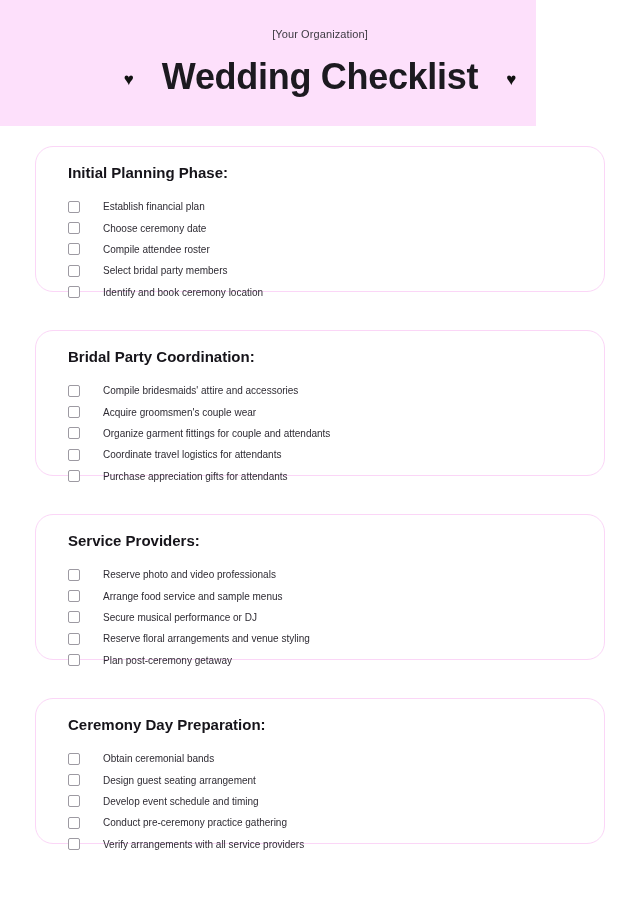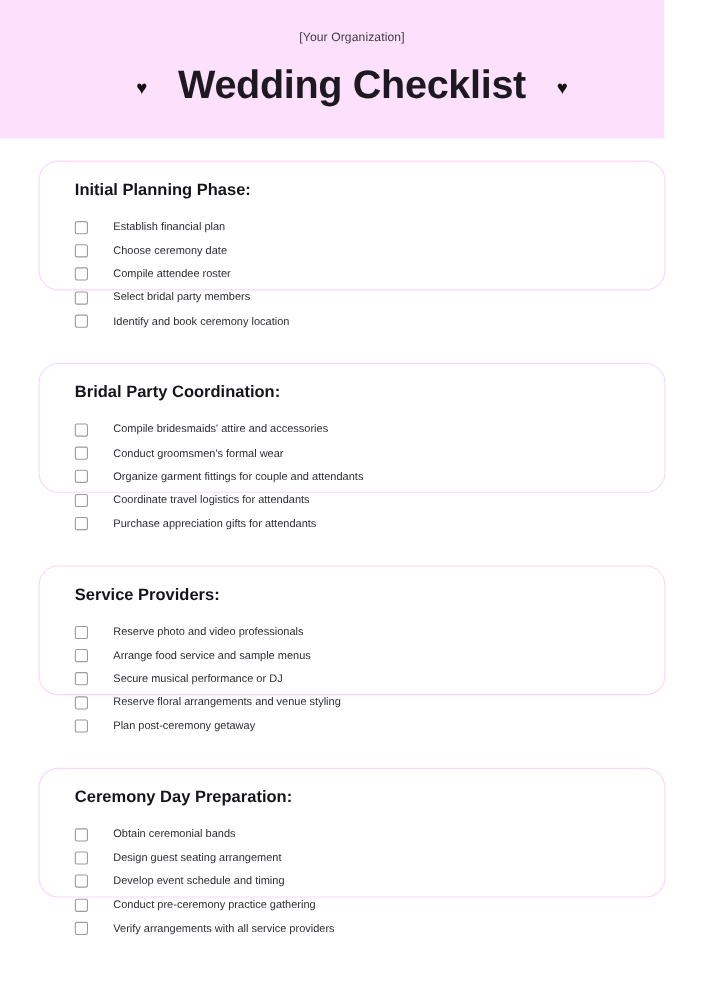--- a/index.html
+++ b/index.html
@@ -1,36 +1,36 @@
 <!DOCTYPE html>
 <html><head>
   <meta charset="utf-8">
   <style>
     * { box-sizing: border-box; margin: 0; padding: 0; }
     html, body { width: 640px; height: 905px; background: #ffffff; overflow: hidden; }
     body { font-family: "Liberation Sans", "DejaVu Sans", sans-serif; color: #1c1a20; position: relative; }
     .header {
-      position: absolute; left: 0; top: 0; width: 604px; height: 126px;
+      position: absolute; left: 0; top: 0; width: 536px; height: 126px;
       background: #fde0fb;
     }
     .org {
       position: absolute; top: 28px; left: 0; width: 640px; text-align: center;
       font-size: 11px; color: #3d3a42; letter-spacing: 0.1px;
     }
     .title-row {
       position: absolute; top: 57px; left: 0; width: 640px; height: 40px;
       display: flex; align-items: center; justify-content: center;
     }
     .title {
       font-size: 36px; font-weight: bold; color: #1c1a20; letter-spacing: -0.3px;
       margin: 0 28px;
     }
     .heart { font-size: 17px; color: #111; line-height: 1; margin-top: 4px; }
     .card {
-      position: absolute; left: 35px; width: 570px; height: 118px;
+      position: absolute; left: 35px; width: 570px; height: 146px;
       border: 1.5px solid #fbd6f7; border-radius: 18px; background: #fff;
     }
     .card h2 {
       position: absolute; left: 32px; top: 17px;
       font-size: 15px; font-weight: bold; color: #16141a;
     }
     .items { position: absolute; left: 32px; top: 49px; list-style: none; }
     .item { display: flex; align-items: center; height: 21.4px; gap: 15px; }
     .cb {
       width: 12px; height: 12px; border: 1px solid #9d9aa2; border-radius: 2px;
@@ -78,21 +78,21 @@
 
 <section class="card" style="top:330px">
   <h2>Bridal Party Coordination:</h2>
   <ul class="items">
     <li class="item">
         <span class="cb"></span>
         <span class="item-label">Compile bridesmaids' attire and accessories</span>
       </li>
     <li class="item">
         <span class="cb"></span>
-        <span class="item-label">Conduct groomsmen's formal wear</span>
+        <span class="item-label">Acquire groomsmen's couple wear</span>
       </li>
     <li class="item">
         <span class="cb"></span>
         <span class="item-label">Organize garment fittings for couple and attendants</span>
       </li>
     <li class="item">
         <span class="cb"></span>
         <span class="item-label">Coordinate travel logistics for attendants</span>
       </li>
     <li class="item">

